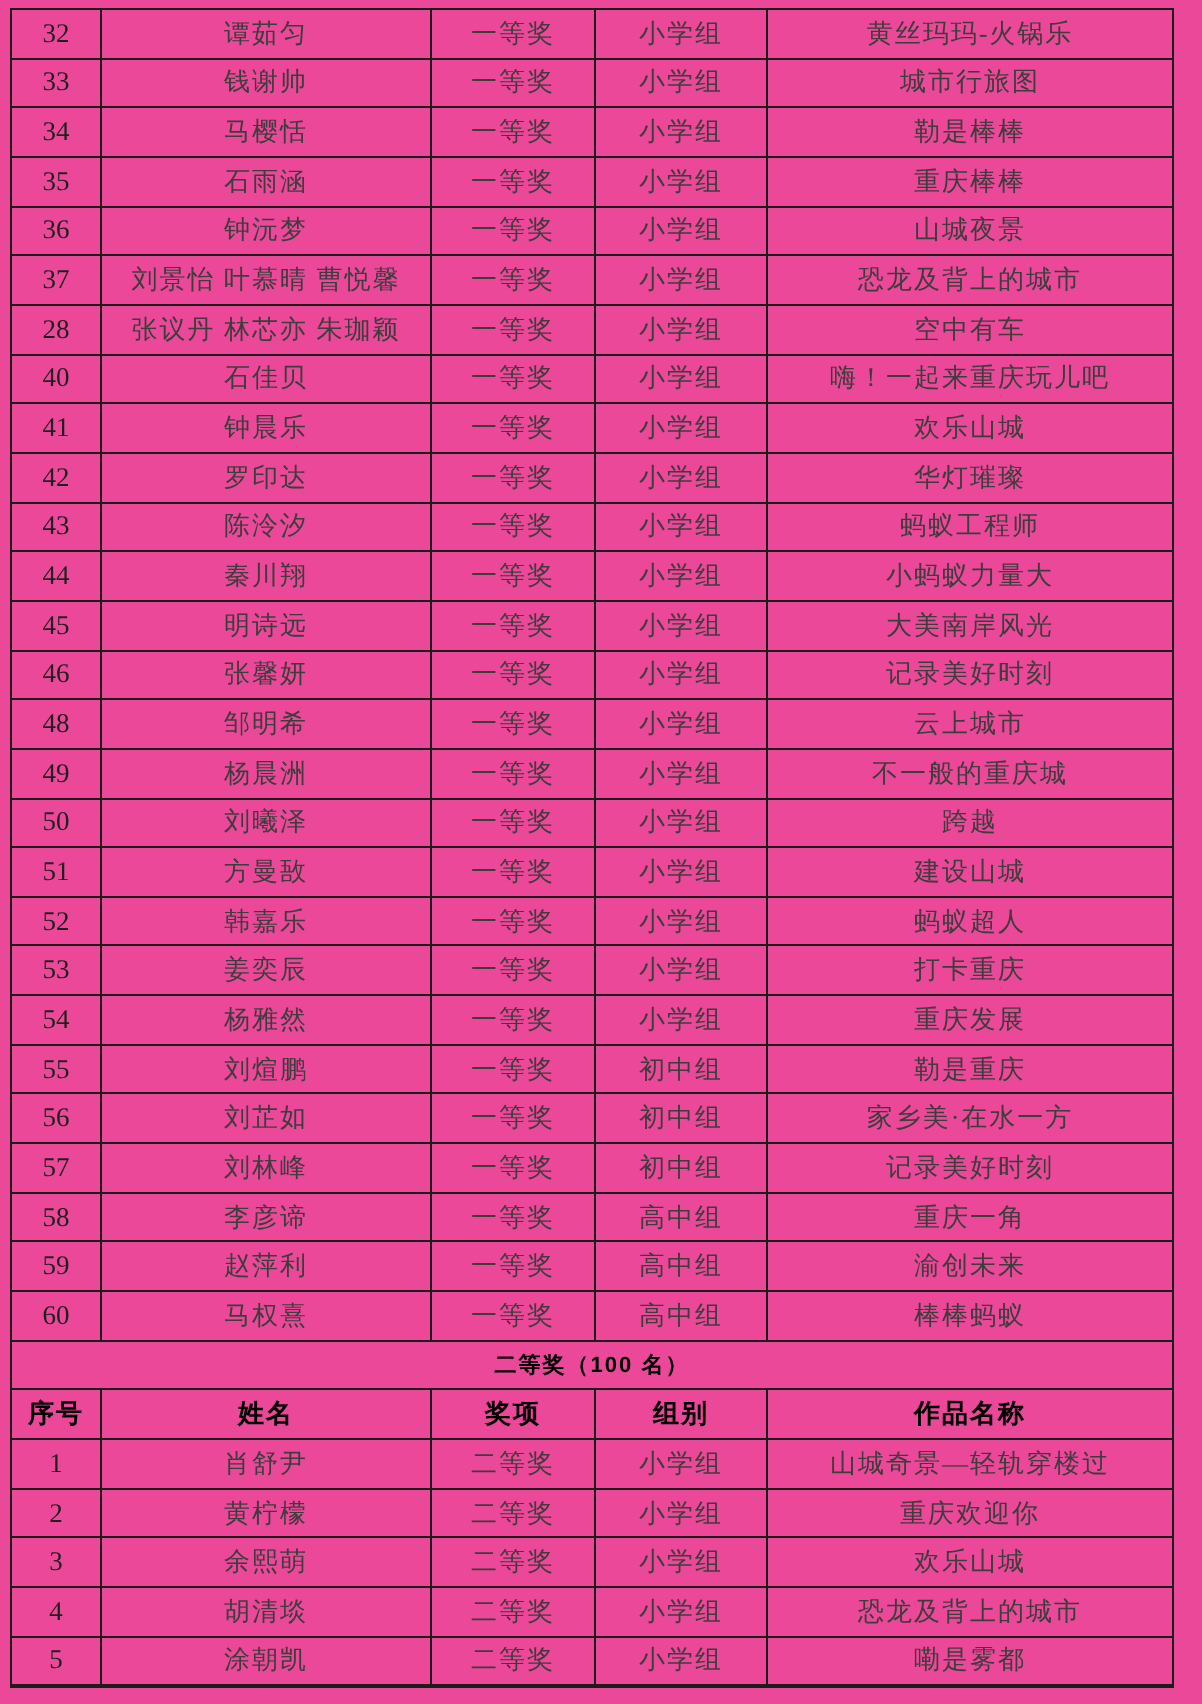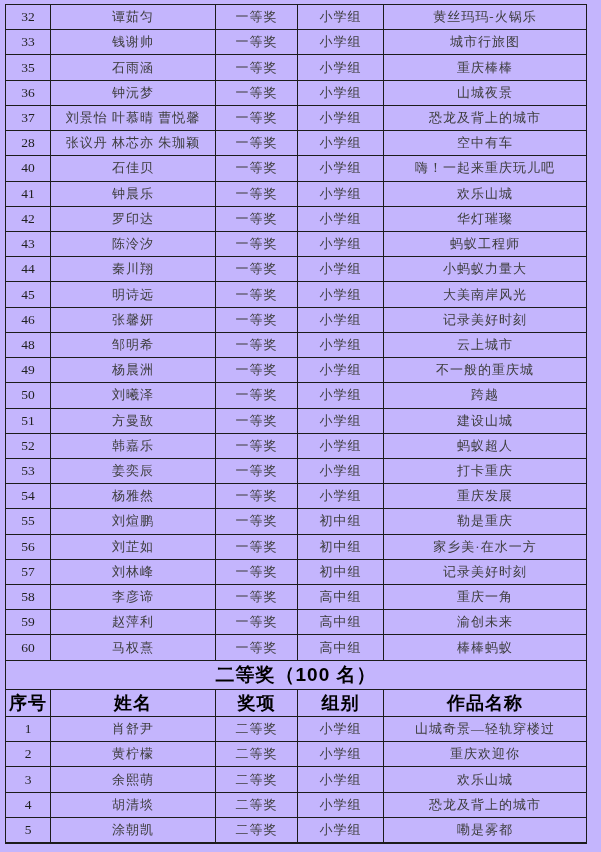--- a/index.html
+++ b/index.html
@@ -7,21 +7,21 @@
     padding: 0;
     background: #ffffff;
     width: 601px;
     height: 852px;
     overflow: hidden;
   }
   .page {
     position: relative;
     width: 601px;
     height: 852px;
-    background: #c4b5fd;
+    background: #ec4899;
   }
   table.award-table {
     position: absolute;
     left: 5px;
     top: 4px;
     width: 581px;
     height: 840px;
     border-collapse: collapse;
     table-layout: fixed;
   }
@@ -43,28 +43,28 @@
   }
   td.serial {
     font-family: "Liberation Serif", serif;
     letter-spacing: 0;
     font-size: 13.5px;
     color: #1f1f1f;
   }
   td.header-cell {
     font-family: "Liberation Sans", sans-serif;
     font-weight: bold;
-    font-size: 18px;
+    font-size: 13px;
     color: #000000;
     letter-spacing: 1px;
   }
   td.section-cell {
     font-family: "Liberation Sans", sans-serif;
     font-weight: bold;
-    font-size: 19px;
+    font-size: 11px;
     color: #000000;
     letter-spacing: 1px;
   }
   tbody tr:last-child td { border-bottom-width: 2px; }
 </style>
 </head>
 <body>
 
 <div class="page">
   <table class="award-table">
@@ -84,20 +84,27 @@
           <td class="data-cell">黄丝玛玛-火锅乐</td>
         </tr>
         <tr class="data-row">
           <td class="data-cell serial">33</td>
           <td class="data-cell">钱谢帅</td>
           <td class="data-cell">一等奖</td>
           <td class="data-cell">小学组</td>
           <td class="data-cell">城市行旅图</td>
         </tr>
         <tr class="data-row">
+          <td class="data-cell serial">34</td>
+          <td class="data-cell">马樱恬</td>
+          <td class="data-cell">一等奖</td>
+          <td class="data-cell">小学组</td>
+          <td class="data-cell">勒是棒棒</td>
+        </tr>
+        <tr class="data-row">
           <td class="data-cell serial">35</td>
           <td class="data-cell">石雨涵</td>
           <td class="data-cell">一等奖</td>
           <td class="data-cell">小学组</td>
           <td class="data-cell">重庆棒棒</td>
         </tr>
         <tr class="data-row">
           <td class="data-cell serial">36</td>
           <td class="data-cell">钟沅梦</td>
           <td class="data-cell">一等奖</td>

